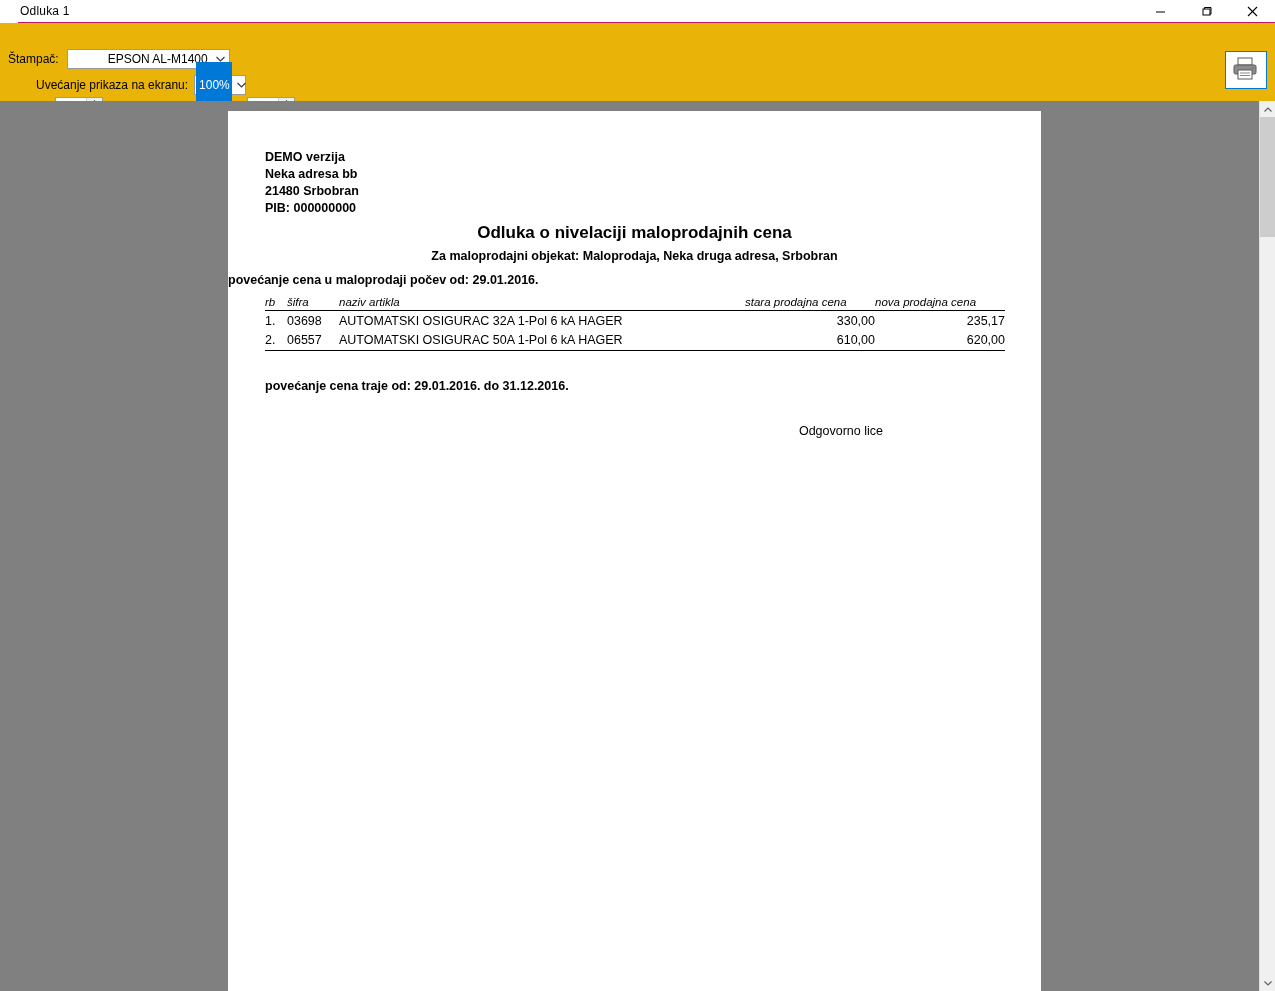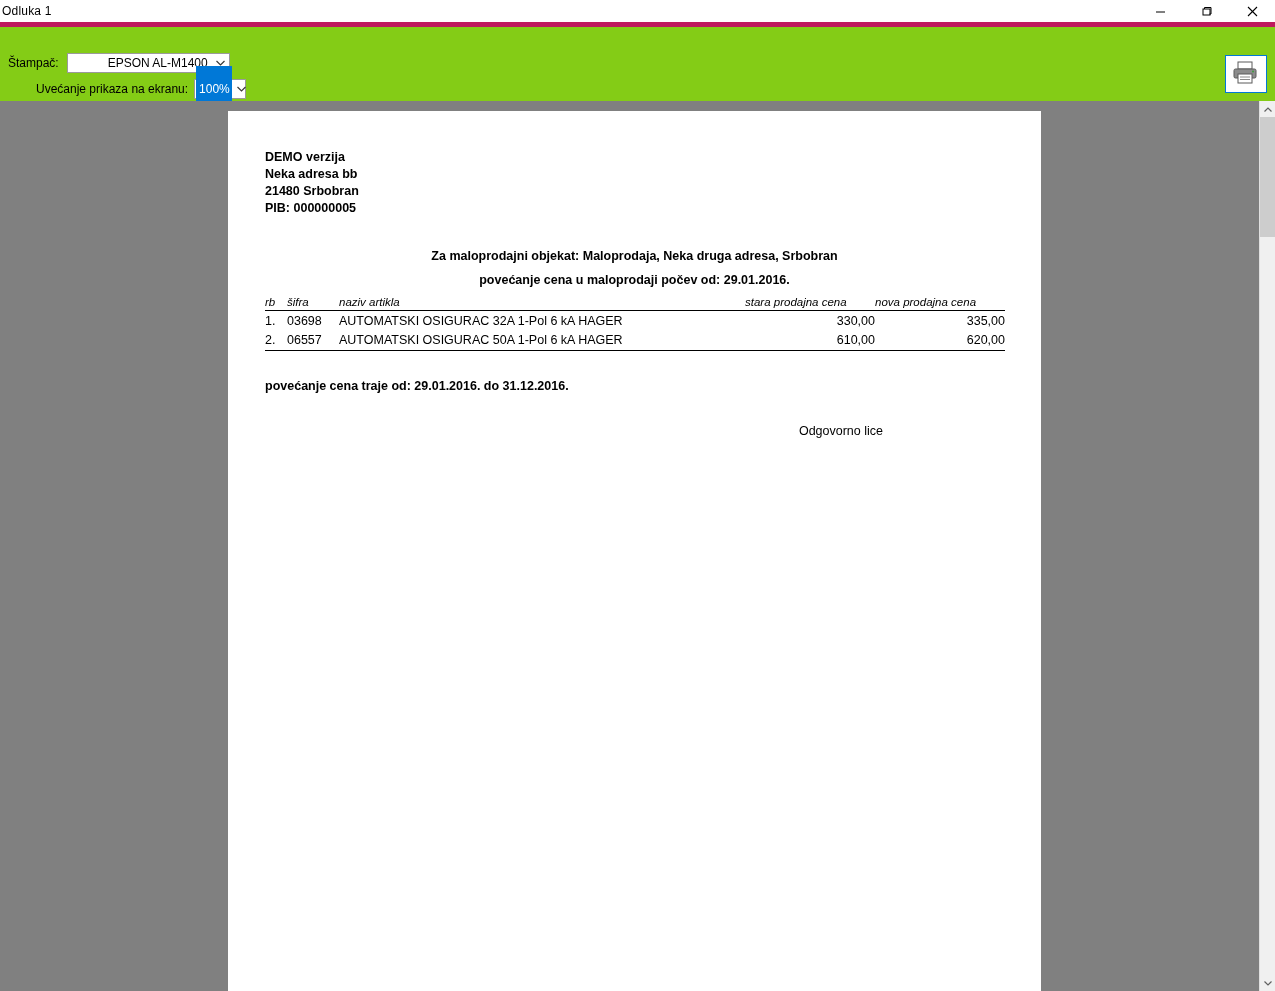--- a/index.html
+++ b/index.html
@@ -14,24 +14,25 @@
     font-size: 12px;
     color: #000;
     overflow: hidden;
     position: relative;
   }
 
   
   .titlebar {
     height: 22px;
     background: #ffffff;
-    border-bottom: 5px solid #be185d;
+    border-bottom: 1px solid #be185d;
     display: flex;
     align-items: center;
     position: relative;
+    margin-left: 18px;
   }
   .titlebar-text {
     font-size: 12px;
     color: #000;
     padding-left: 2px;
     letter-spacing: 0.2px;
   }
   .win-buttons {
     position: absolute;
     right: 0;
@@ -48,21 +49,21 @@
     color: #000;
     font-size: 12px;
     line-height: 1;
   }
   .win-btn svg { display:block; }
 
   
   .toolbar {
     position: relative;
     height: 78px;
-    background: #84cc16;
+    background: #eab308;
     border-bottom: 1px solid #dcdcdc;
     padding: 0;
   }
   .row {
     display: flex;
     align-items: center;
     position: absolute;
   }
   .lbl {
     font-size: 12px;
@@ -207,21 +208,21 @@
     left: 0; right: 0;
     top: 138px;
     text-align: center;
     font-size: 12.5px;
     font-weight: bold;
   }
   .doc-sub2 {
     position: absolute;
     left: 0; right: 0;
     top: 162px;
-    text-align: center;
+    text-align: left;
     font-size: 12.5px;
     font-weight: bold;
   }
   table.items {
     position: absolute;
     left: 37px;
     top: 185px;
     width: 740px;
     border-collapse: collapse;
     font-size: 12.5px;
@@ -400,43 +401,44 @@
 </div>
 
 <div class="preview-area">
   <div class="page-sheet">
     <div class="doc">
 
       <div class="company">
         <div>DEMO verzija</div>
         <div>Neka adresa bb</div>
         <div>21480 Srbobran</div>
-        <div>PIB: 000000005</div>
+        <div>PIB: 000000000</div>
       </div>
 
+      <div class="doc-title">Odluka o nivelaciji maloprodajnih cena</div>
       <div class="doc-sub1">Za maloprodajni objekat: Maloprodaja, Neka druga adresa, Srbobran</div>
       <div class="doc-sub2">povećanje cena u maloprodaji počev od: 29.01.2016.</div>
 
       <table class="items">
         <thead>
           <tr>
             <th class="col-rb">rb</th>
             <th class="col-sifra">šifra</th>
             <th class="col-naziv">naziv artikla</th>
             <th class="col-stara num">stara prodajna cena</th>
             <th class="col-nova num">nova prodajna cena</th>
           </tr>
         </thead>
         <tbody>
           <tr>
             <td class="col-rb">1.</td>
             <td class="col-sifra">03698</td>
             <td class="col-naziv">AUTOMATSKI OSIGURAC 32A 1-Pol 6 kA HAGER</td>
             <td class="col-stara num">330,00</td>
-            <td class="col-nova num">335,00</td>
+            <td class="col-nova num">235,17</td>
           </tr>
           <tr>
             <td class="col-rb">2.</td>
             <td class="col-sifra">06557</td>
             <td class="col-naziv">AUTOMATSKI OSIGURAC 50A 1-Pol 6 kA HAGER</td>
             <td class="col-stara num">610,00</td>
             <td class="col-nova num">620,00</td>
           </tr>
         </tbody>
       </table>

